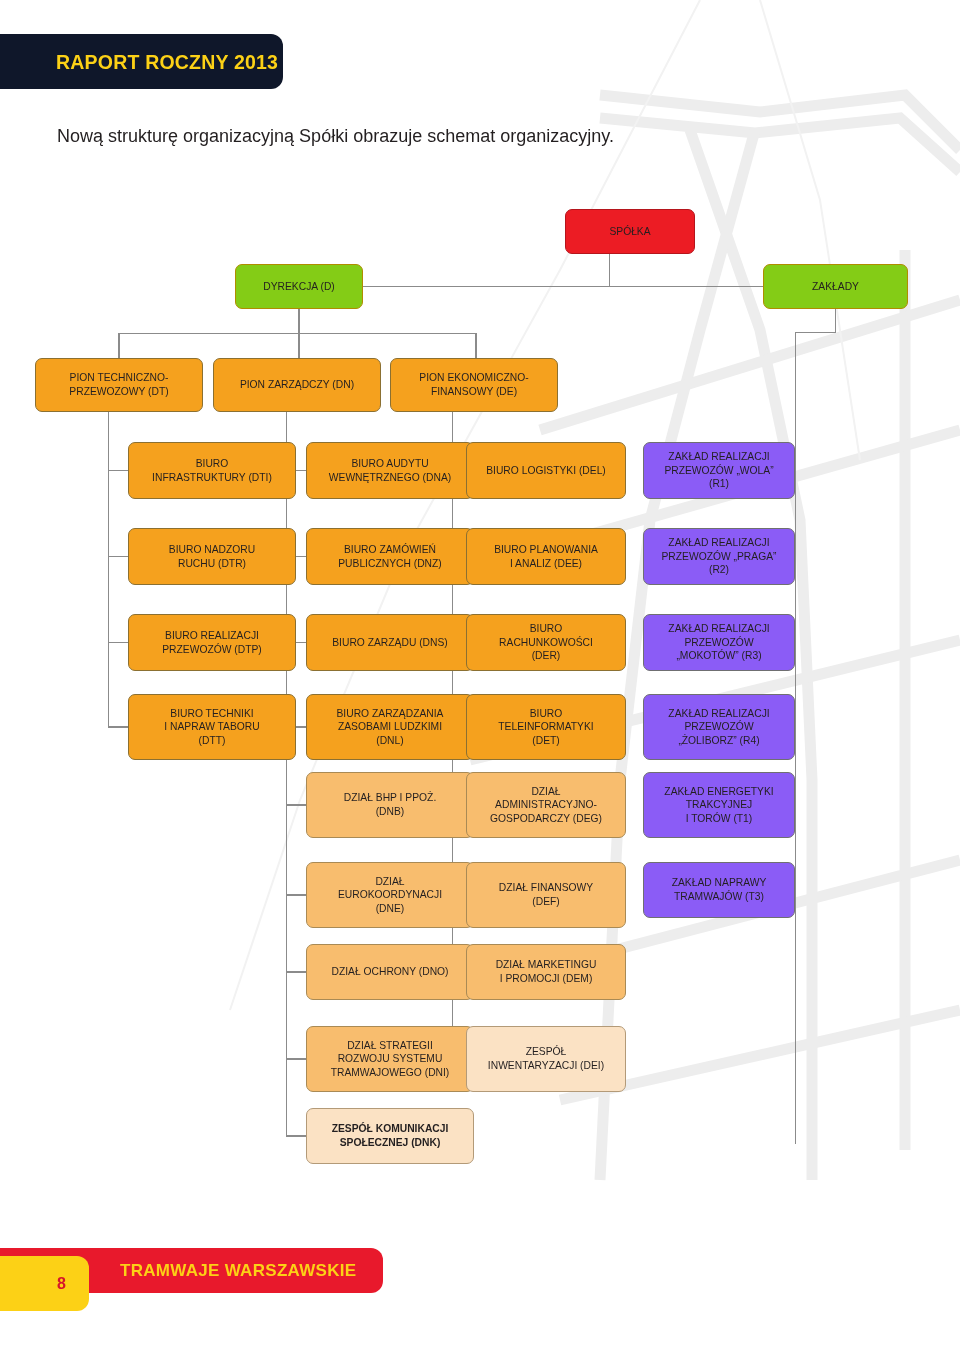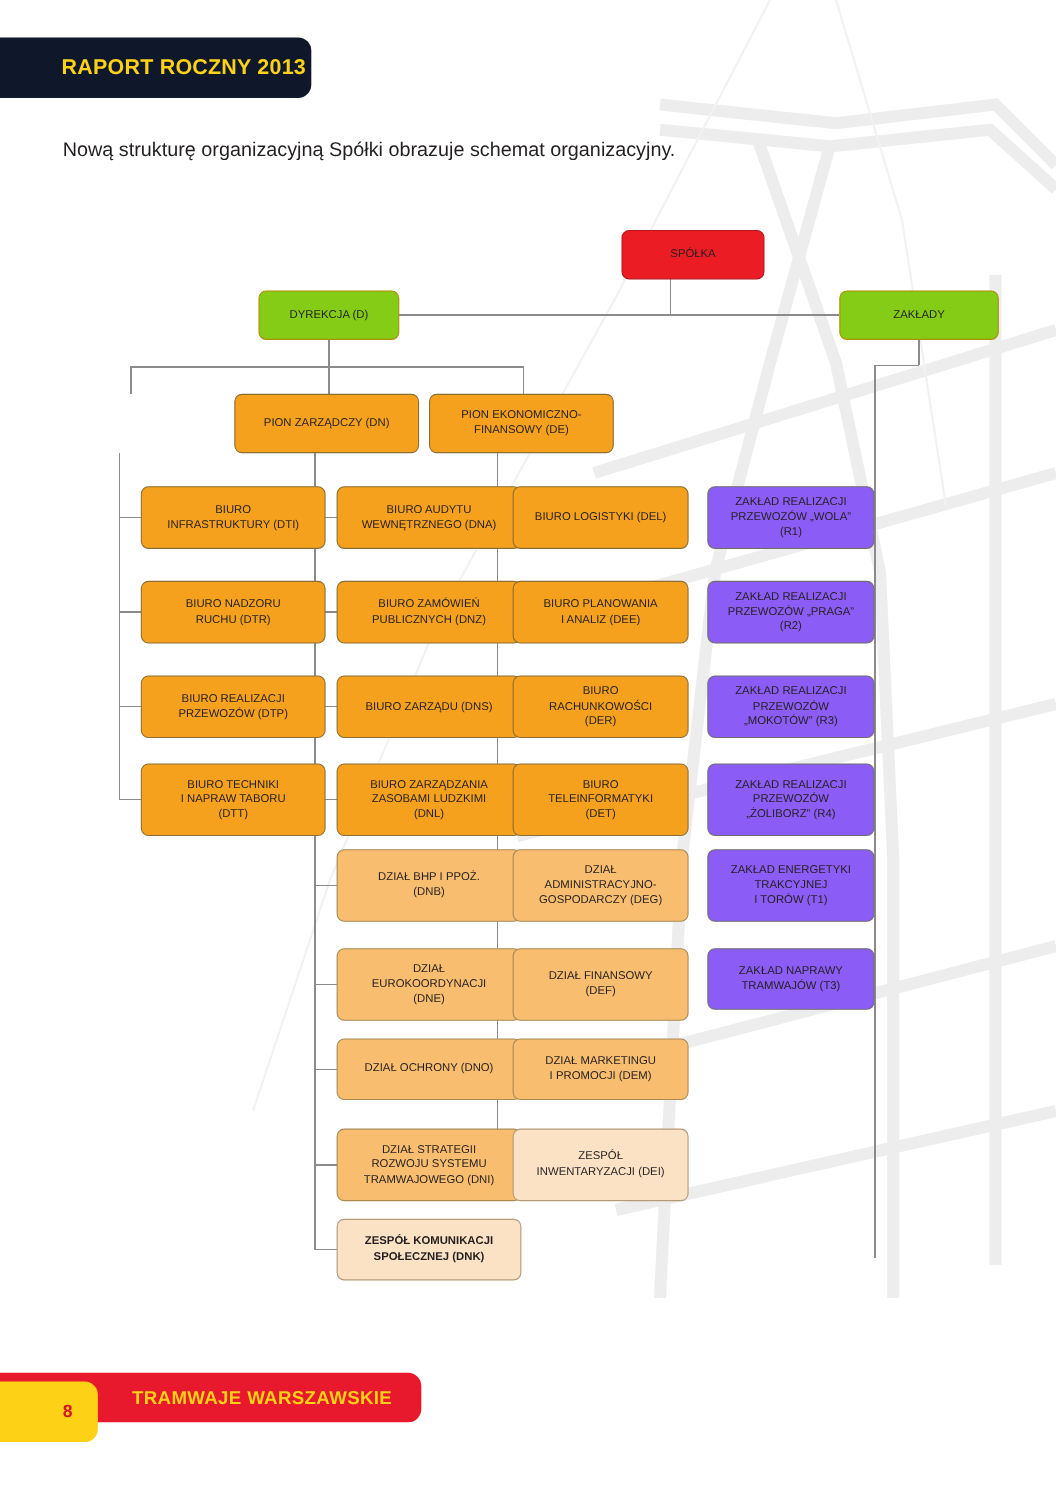--- a/index.html
+++ b/index.html
@@ -150,20 +150,26 @@
     <div class="node n-yellow" style="left: 235px; top: 264px; width: 128px; height: 45px;">
       <div>
         <div>DYREKCJA (D)</div>
       </div>
     </div>
     <div class="node n-yellow" style="left: 763px; top: 264px; width: 145px; height: 45px;">
       <div>
         <div>ZAKŁADY</div>
       </div>
     </div>
+    <div class="node n-orange" style="left: 35px; top: 358px; width: 168px; height: 54px;">
+      <div>
+        <div>PION TECHNICZNO-</div>
+        <div>PRZEWOZOWY (DT)</div>
+      </div>
+    </div>
     <div class="node n-orange" style="left: 213px; top: 358px; width: 168px; height: 54px;">
       <div>
         <div>PION ZARZĄDCZY (DN)</div>
       </div>
     </div>
     <div class="node n-orange" style="left: 390px; top: 358px; width: 168px; height: 54px;">
       <div>
         <div>PION EKONOMICZNO-</div>
         <div>FINANSOWY (DE)</div>
       </div>

